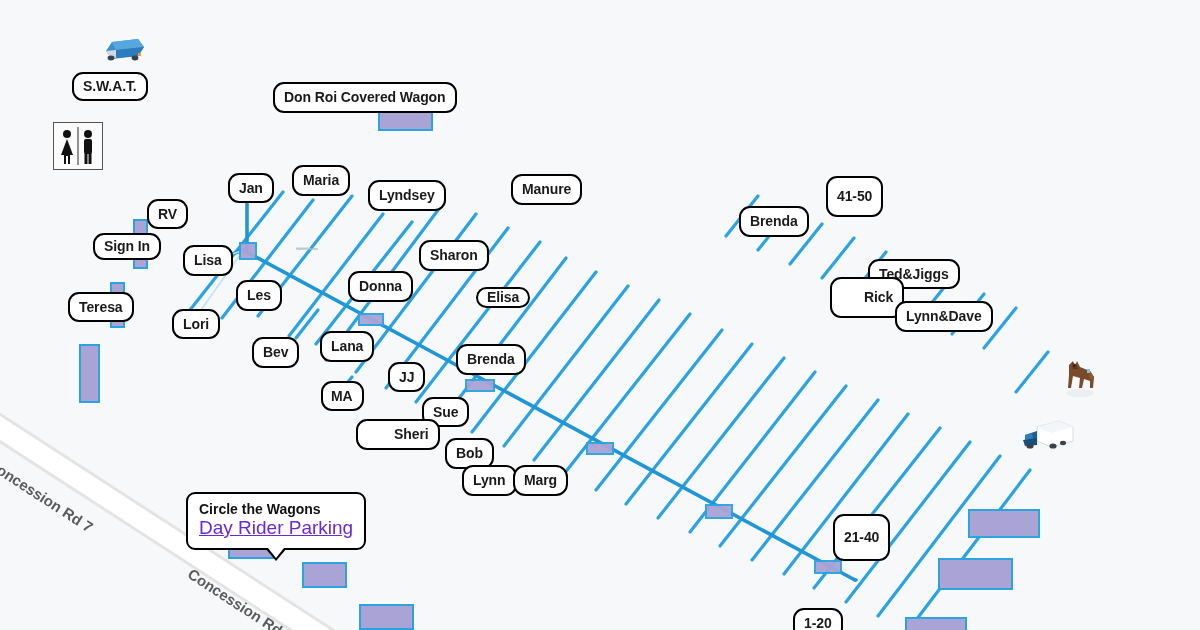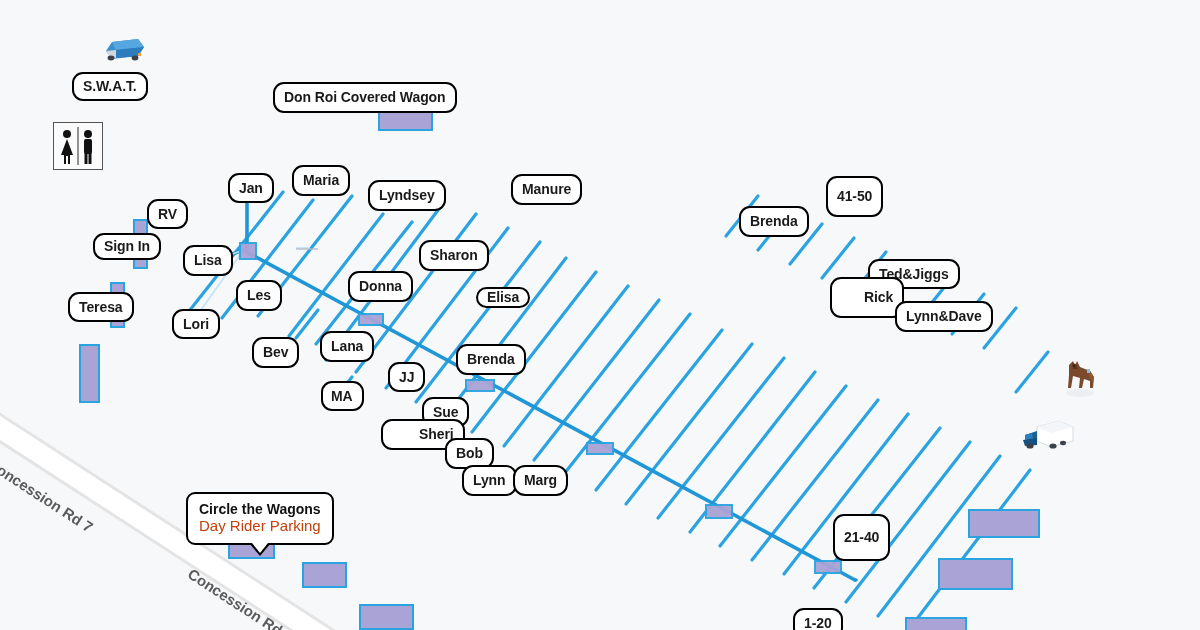--- a/index.html
+++ b/index.html
@@ -32,21 +32,21 @@
   .callout{
     position:absolute;
     background:#ffffff;
     border:2.5px solid #000000;
     border-radius:9px;
     padding:7px 11px 8px 11px;
     box-sizing:border-box;
     text-align:left;
   }
   .callout .t1{font-size:14px;font-weight:bold;color:#111;line-height:1.15;}
-  .callout .t2{font-size:15px;font-weight:normal;color:#c2410c;line-height:1.2;}
+  .callout .t2{font-size:19px;font-weight:normal;color:#6d28d9;line-height:1.2;text-decoration:underline;}
   .callout .tail{
     position:absolute;left:50%;margin-left:-11px;bottom:-13px;
     width:0;height:0;
     border-left:11px solid transparent;
     border-right:11px solid transparent;
     border-top:13px solid #000;
   }
   .callout .tail:after{
     content:"";position:absolute;left:-8px;top:-13px;
     width:0;height:0;
@@ -234,21 +234,21 @@
       <div class="pin" style="left: 172px; top: 309px; min-width: 37px; height: 30px; display: flex; align-items: center; justify-content: center;">Lori</div>
       <div class="pin" style="left: 252px; top: 337px; min-width: 39px; height: 31px; display: flex; align-items: center; justify-content: center;">Bev</div>
       <div class="pin" style="left: 419px; top: 240px; min-width: 63px; height: 31px; display: flex; align-items: center; justify-content: center;">Sharon</div>
       <div class="pin" style="left: 348px; top: 271px; min-width: 58px; height: 31px; display: flex; align-items: center; justify-content: center;">Donna</div>
       <div class="pin" style="left: 464px; top: 287px; min-width: 48px; height: 21px; display: flex; align-items: center; justify-content: center; margin-left: 12px;">Elisa</div>
       <div class="pin" style="left: 320px; top: 331px; min-width: 47px; height: 31px; display: flex; align-items: center; justify-content: center;">Lana</div>
       <div class="pin" style="left: 321px; top: 381px; min-width: 38px; height: 30px; display: flex; align-items: center; justify-content: center; padding-left: 8px;">MA</div>
       <div class="pin" style="left: 388px; top: 362px; min-width: 33px; height: 30px; display: flex; align-items: center; justify-content: center;">JJ</div>
       <div class="pin" style="left: 456px; top: 344px; min-width: 62px; height: 31px; display: flex; align-items: center; justify-content: center;">Brenda</div>
       <div class="pin" style="left: 422px; top: 397px; min-width: 40px; height: 30px; display: flex; align-items: center; justify-content: center;">Sue</div>
-      <div class="pin" style="left: 381px; top: 419px; min-width: 46px; height: 31px; display: flex; align-items: center; justify-content: center; padding-left: 36px;">Sheri</div>
+      <div class="pin" style="left: 356px; top: 419px; min-width: 46px; height: 31px; display: flex; align-items: center; justify-content: center; padding-left: 36px;">Sheri</div>
       <div class="pin" style="left: 445px; top: 438px; min-width: 40px; height: 31px; display: flex; align-items: center; justify-content: center;">Bob</div>
       <div class="pin" style="left: 462px; top: 465px; min-width: 47px; height: 31px; display: flex; align-items: center; justify-content: center;">Lynn</div>
       <div class="pin" style="left: 513px; top: 465px; min-width: 48px; height: 31px; display: flex; align-items: center; justify-content: center; border-radius: 12px;">Marg</div>
       <div class="pin" style="left: 833px; top: 514px; min-width: 55px; height: 47px; display: flex; align-items: center; justify-content: center;">21-40</div>
       <div class="pin" style="left: 793px; top: 608px; min-width: 45px; height: 31px; display: flex; align-items: center; justify-content: center;">1-20</div>
     </div>
 
   <div id="callouts">
       <div class="callout" style="left: 186px; top: 492px; min-width: 123px;">
         <div class="t1">Circle the Wagons</div>

